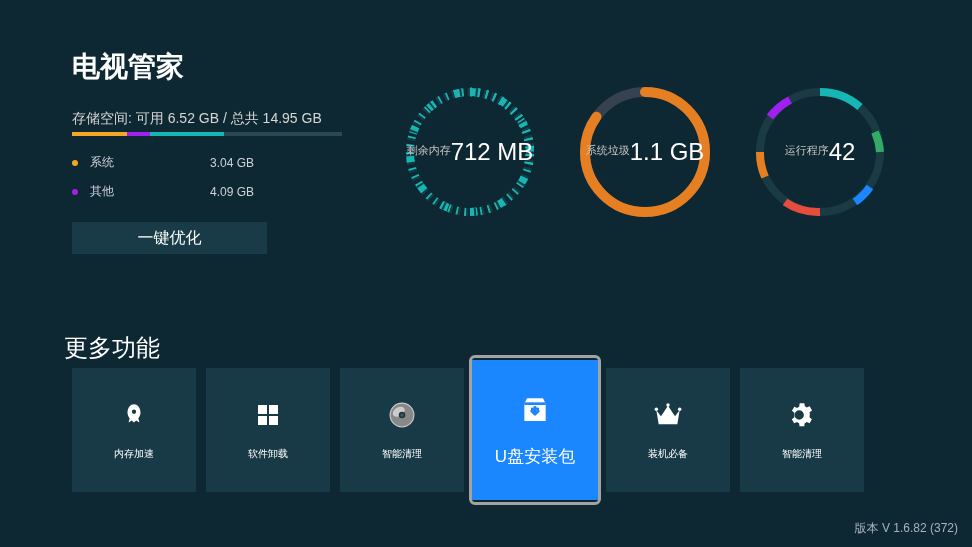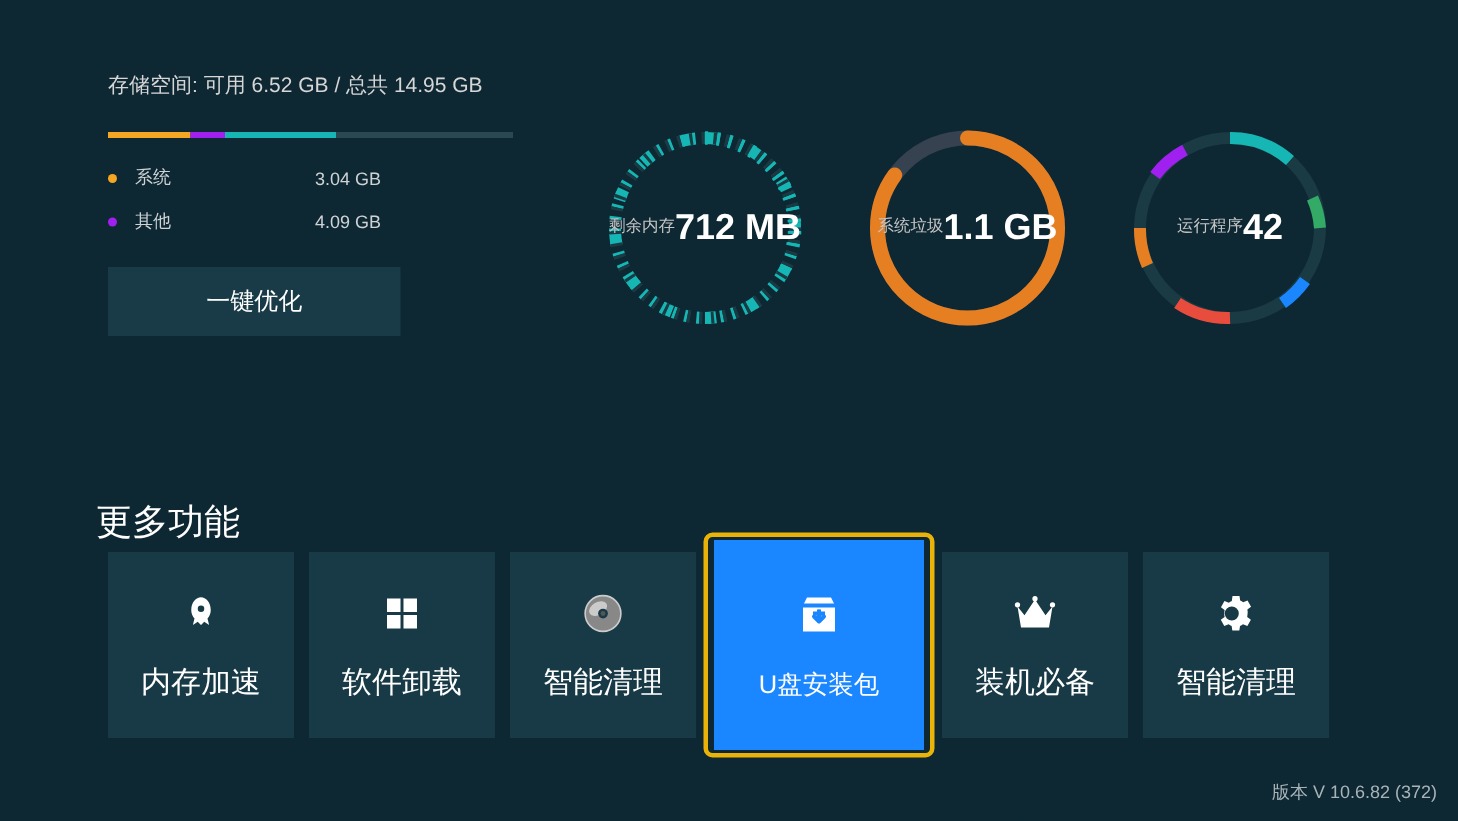--- a/index.html
+++ b/index.html
@@ -16,21 +16,21 @@
       padding: 48px 72px 0 72px;
     }
     .page-title {
       font-size: 28px;
       font-weight: 600;
       margin-bottom: 24px;
     }
     .storage-line {
       font-size: 14px;
       color: #d6d6d6;
-      margin-bottom: 22px;
+      margin-bottom: 4px;
     }
     .storage-bar {
       width: 270px;
       height: 4px;
       display: flex;
       margin-bottom: 18px;
     }
     .storage-seg-sys { background: #f5a623; flex: 3.04; }
     .storage-seg-app { background: #a020f0; flex: 1.30; }
     .storage-seg-other { background: #16b6b4; flex: 4.09; }
@@ -44,21 +44,21 @@
       margin-bottom: 12px;
     }
     .dot { width: 6px; height: 6px; border-radius: 50%; margin-right: 12px; }
     .dot-sys { background: #f5a623; }
     .dot-app { background: #f5a623; }
     .dot-other { background: #a020f0; }
     .legend-label { width: 120px; }
     .legend-value { color: #cfd3d5; }
     .optimize-btn {
       width: 195px;
-      height: 46px;
+      height: 32px;
       background: #193b47;
       color: #fff;
       border: none;
       font-size: 16px;
       display: flex;
       align-items: center;
       justify-content: center;
       cursor: pointer;
     }
     .gauges {
@@ -71,21 +71,21 @@
     .gauge {
       width: 140px;
       height: 140px;
       position: relative;
       display: flex;
       align-items: center;
       justify-content: center;
     }
     .gauge svg { position: absolute; top: 0; left: 0; }
     .gauge-label { font-size: 11px; color: #c5c5c5; margin-bottom: 4px; z-index: 2; }
-    .gauge-value { font-size: 24px; font-weight: 700; z-index: 2; }
+    .gauge-value { font-size: 24px; font-weight: 400; z-index: 2; }
     .more-title {
       position: absolute;
       top: 332px;
       left: 64px;
       font-size: 24px;
       color: #fff;
     }
     .tiles {
       position: absolute;
       top: 368px;
@@ -105,25 +105,25 @@
       position: relative;
     }
     .tile-icon {
       width: 32px;
       height: 32px;
       margin-bottom: 16px;
       display: flex;
       align-items: center;
       justify-content: center;
     }
-    .tile-label { font-size: 20px; color: #fff; white-space: nowrap; }
+    .tile-label { font-size: 10px; color: #fff; white-space: nowrap; }
     .tile-selected-wrap {
-      width: 154px;
+      width: 132px;
       height: 150px;
-      border: 3px solid #eab308;
+      border: 3px solid #a3a3a3;
       border-radius: 6px;
       display: flex;
       align-items: center;
       justify-content: center;
       margin-top: -13px;
       margin-left: -5px;
       margin-right: -5px;
     }
     .tile-selected {
       width: 140px;
@@ -137,20 +137,21 @@
       bottom: 10px;
       right: 14px;
       font-size: 12px;
       color: #a8b3b8;
     }
   </style>
 </head>
 <body>
 
 <div class="header">
+  <div class="page-title">电视管家</div>
   <div class="storage-line">存储空间: 可用 6.52 GB / 总共 14.95 GB</div>
   <div class="storage-bar">
     <div class="storage-seg-sys"></div>
     <div class="storage-seg-app"></div>
     <div class="storage-seg-other"></div>
     <div class="storage-seg-free"></div>
   </div>
   <div class="legend-rows">
     <div class="legend-row">
       <span class="dot dot-sys"></span>
@@ -280,13 +281,13 @@
     <div class="tile-icon">
       <svg width="28" height="28" viewBox="0 0 24 24" fill="#fff">
           <path d="M12 8a4 4 0 100 8 4 4 0 000-8zm9 4c0 .7-.1 1.3-.2 2l2.1 1.6-2 3.5-2.5-1a8 8 0 01-1.7 1l-.4 2.6h-4l-.4-2.6a8 8 0 01-1.7-1l-2.5 1-2-3.5L7.9 14A8 8 0 017.7 12c0-.7.1-1.3.2-2L5.8 8.4l2-3.5 2.5 1a8 8 0 011.7-1L12.4 2h4l.4 2.6a8 8 0 011.7 1l2.5-1 2 3.5-2.1 1.6c.1.7.2 1.3.2 2z" transform="translate(-2.4 0)"></path>
         </svg>
     </div>
     <div class="tile-label">智能清理</div>
   </div>
 
 </div>
 
-<div class="version">版本 V 10.6.82 (372)</div>
+<div class="version">版本 V 1.6.82 (372)</div>
 
 </body></html>

